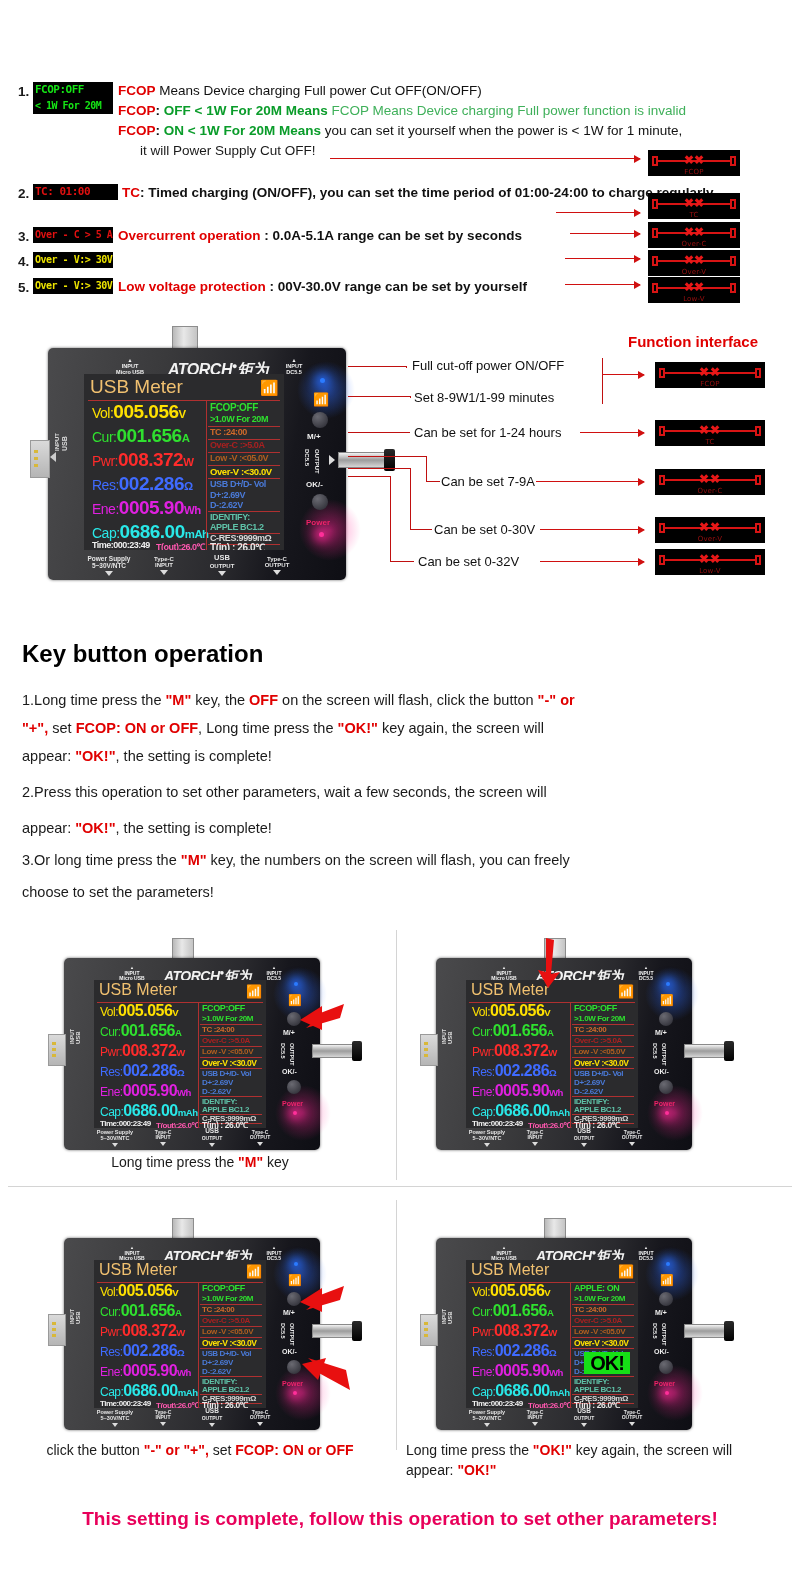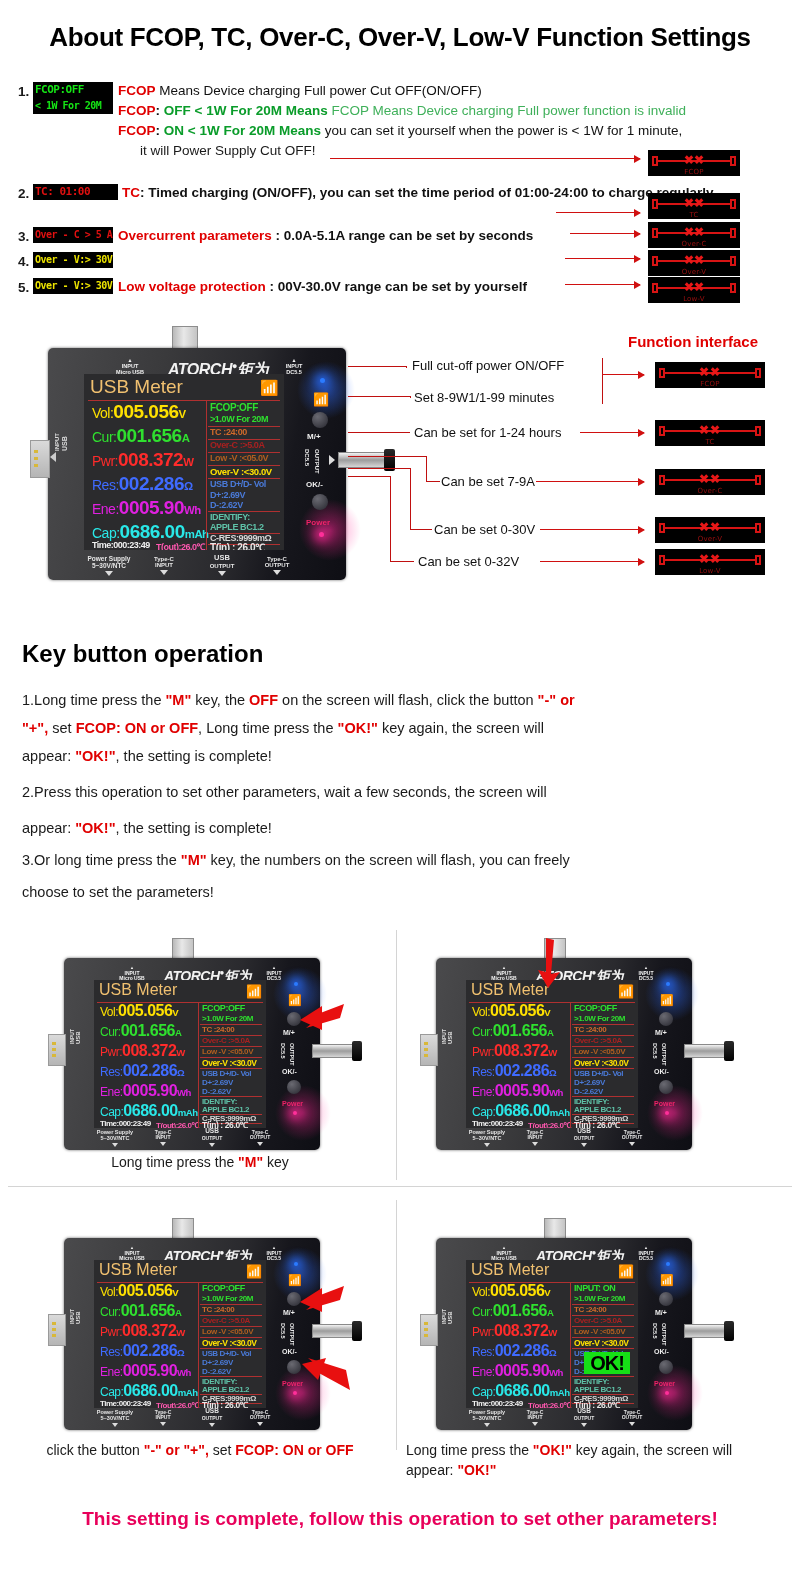--- a/index.html
+++ b/index.html
@@ -114,21 +114,20 @@
   
   .cap-txt { position:absolute; font-size:14px; color:#1a1a1a; text-align:center; line-height:20px; }
   .divider { position:absolute; background:#d4d4d4; }
   .final { position:absolute; width:800px; text-align:center; font-size:19px; font-weight:bold; color:#e8005a; }
 </style>
 </head>
 <body>
 
 <div class="page">
 
-  <div class="title">About FCOP, TC, Over-C, Over-V, Low-V Function Settings</div>
 
   <div class="list-line" style="left:18px; top:82px; font-weight:bold;">1.</div>
   <div class="lcd lcd-green" style="position:absolute; left:33px; top:82px; width:80px; text-align:left;">FCOP:OFF</div>
   <div class="lcd lcd-green" style="position:absolute; left:33px; top:98px; width:80px; text-align:left; font-size:10px;">&lt; 1W For 20M</div>
 
   <div class="list-line" style="left:118px; top:81px;">
     <span class="b red">FCOP</span><span class="blk"> Means Device charging Full power Cut OFF(ON/OFF)</span>
   </div>
   <div class="list-line" style="left:118px; top:101px;">
     <span class="b red">FCOP</span><span class="b blk">: </span><span class="b grn">OFF &lt; 1W For 20M Means</span><span class="grnL"> FCOP Means Device charging Full power function is invalid</span>
@@ -159,21 +158,21 @@
     <div class="bar"></div>
     <div class="cap r"></div>
     <div class="x x1">✖</div>
     <div class="x x2">✖</div>
     <div class="cap-label">TC</div>
   </div>
 
   <div class="list-line" style="left:18px; top:227px; font-weight:bold;">3.</div>
   <div class="lcd lcd-red" style="position:absolute; left:33px; top:227px; width:80px; font-size:10px;">Over - C &gt; 5 A</div>
   <div class="list-line" style="left:118px; top:226px;">
-    <span class="b red">Overcurrent parameters</span><span class="b blk"> : 0.0A-5.1A range can be set by seconds</span>
+    <span class="b red">Overcurrent operation</span><span class="b blk"> : 0.0A-5.1A range can be set by seconds</span>
   </div>
   <div class="lead" style="left:570px; top:233px; width:70px;"></div>
   <div class="fi-icon" style="left:648px; top:222px;">
     <div class="cap l"></div>
     <div class="bar"></div>
     <div class="cap r"></div>
     <div class="x x1">✖</div>
     <div class="x x2">✖</div>
     <div class="cap-label">Over-C</div>
   </div>
@@ -715,21 +714,21 @@
       <div class="hr" style="left:3px; top:22px; width:166px;"></div>
       <div class="mline" style="left:6px; top:22px; font-size:16px; color:#ffe100;"><span class="lab" style="font-size:12px;">Vol:</span><span>005.056</span><span class="unit">V</span></div>
       <div class="mline" style="left:6px; top:42px; font-size:16px; color:#2fe02f;"><span class="lab" style="font-size:12px;">Cur:</span><span>001.656</span><span class="unit">A</span></div>
       <div class="mline" style="left:6px; top:62px; font-size:16px; color:#ff2b2b;"><span class="lab" style="font-size:12px;">Pwr:</span><span>008.372</span><span class="unit">W</span></div>
       <div class="mline" style="left:6px; top:82px; font-size:16px; color:#3f6bff;"><span class="lab" style="font-size:12px;">Res:</span><span>002.286</span><span class="unit">Ω</span></div>
       <div class="mline" style="left:6px; top:102px; font-size:16px; color:#e020e0;"><span class="lab" style="font-size:12px;">Ene:</span><span>0005.90</span><span class="unit">Wh</span></div>
       <div class="mline" style="left:6px; top:122px; font-size:16px; color:#29e8e8;"><span class="lab" style="font-size:12px;">Cap:</span><span>0686.00</span><span class="unit">mAh</span></div>
       <div class="mline" style="left:6px; top:139px; font-size:8px; color:#f0f0f0;">Time:000:23:49</div>
       <div class="mline" style="left:62px; top:139px; font-size:8px; color:#ff58b0;">T(out):26.0℃</div>
       <div class="vsplit" style="left:104px; top:22px; height:126px;"></div>
-      <div class="rline" style="left:108px; top:23px; font-size:9px; color:#2ee02e;">INPUT: ON</div>
+      <div class="rline" style="left:108px; top:23px; font-size:9px; color:#2ee02e;">APPLE: ON</div>
       <div class="rline" style="left:108px; top:34px; font-size:8px; color:#2ee02e;">&gt;1.0W  For  20M</div>
       <div class="hr" style="left:106px; top:44px; width:62px;"></div>
       <div class="rline" style="left:108px; top:45px; font-size:8px; color:#d06a2a;">TC  :24:00</div>
       <div class="hr" style="left:106px; top:55px; width:62px;"></div>
       <div class="rline" style="left:108px; top:56px; font-size:8px; color:#a82020;">Over-C :&gt;5.0A</div>
       <div class="hr" style="left:106px; top:66px; width:62px;"></div>
       <div class="rline" style="left:108px; top:67px; font-size:8px; color:#b05e20;">Low -V :&lt;05.0V</div>
       <div class="hr" style="left:106px; top:77px; width:62px;"></div>
       <div class="rline" style="left:108px; top:78px; font-size:8.5px; color:#ffe100;">Over-V :&lt;30.0V</div>
       <div class="hr" style="left:106px; top:88px; width:62px;"></div>

